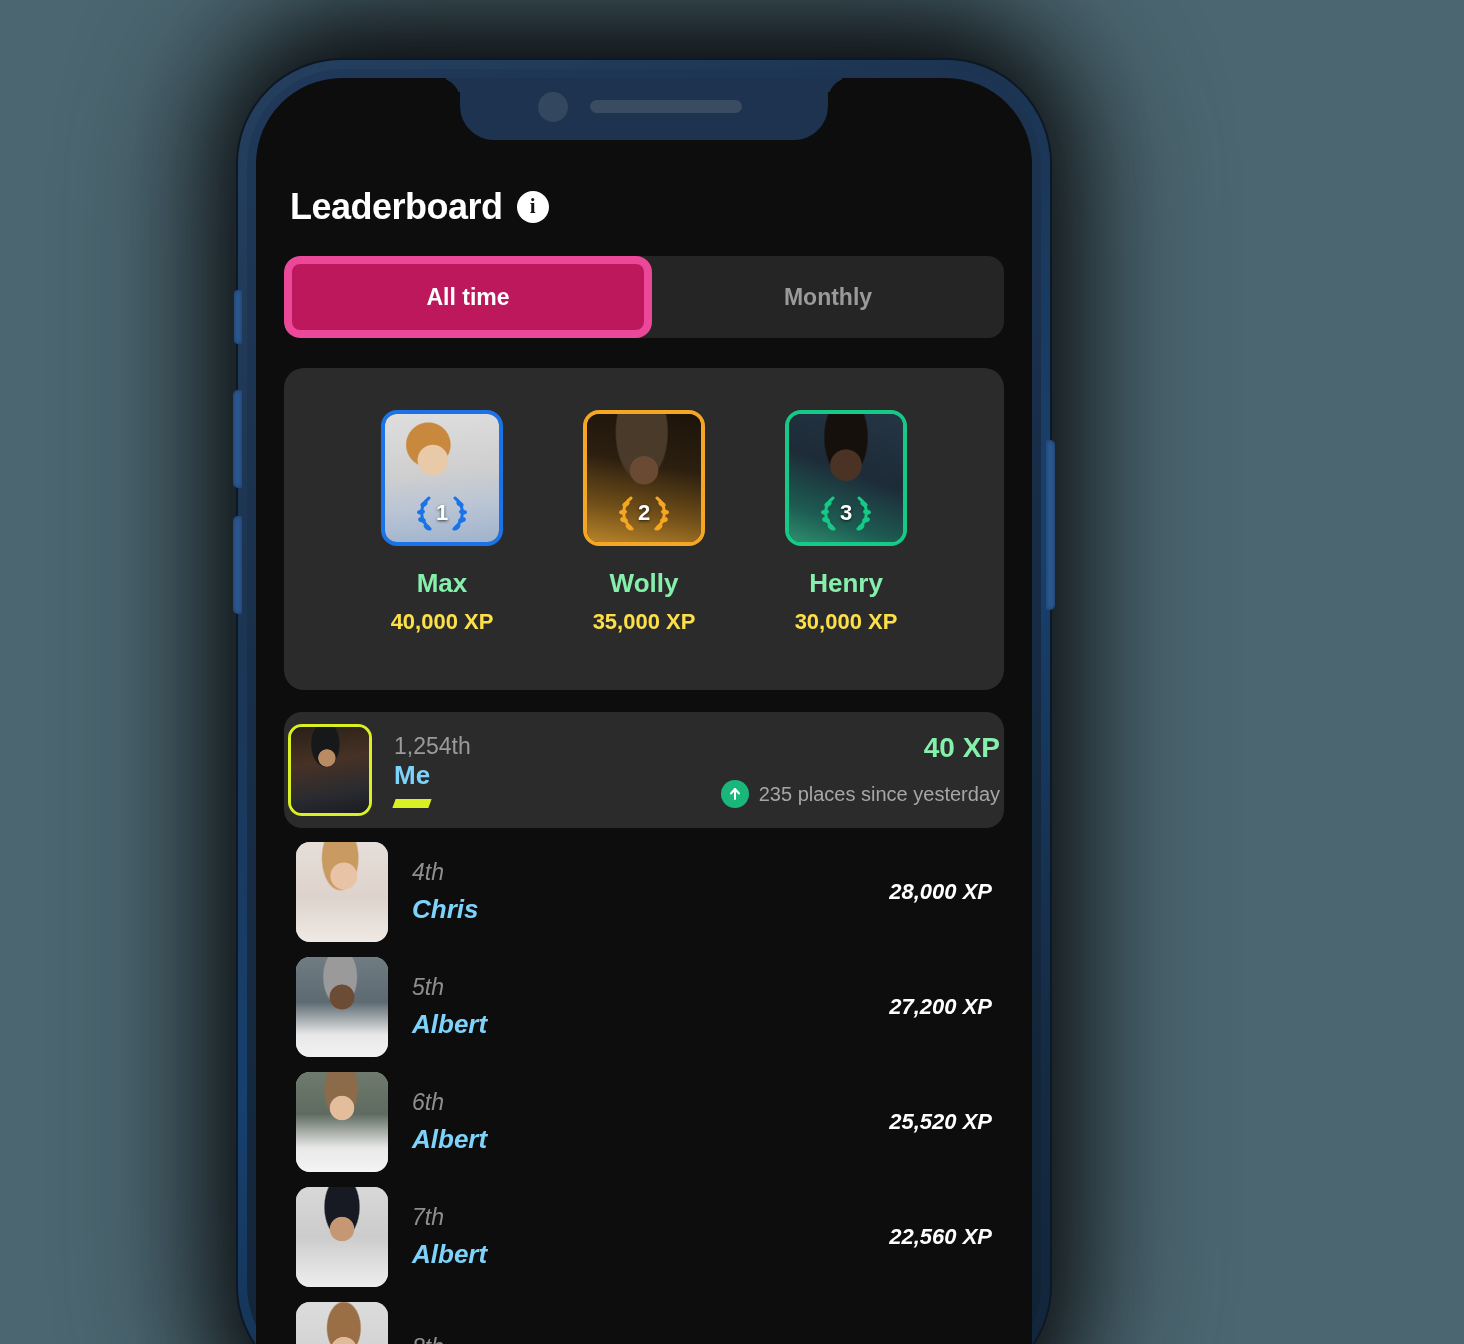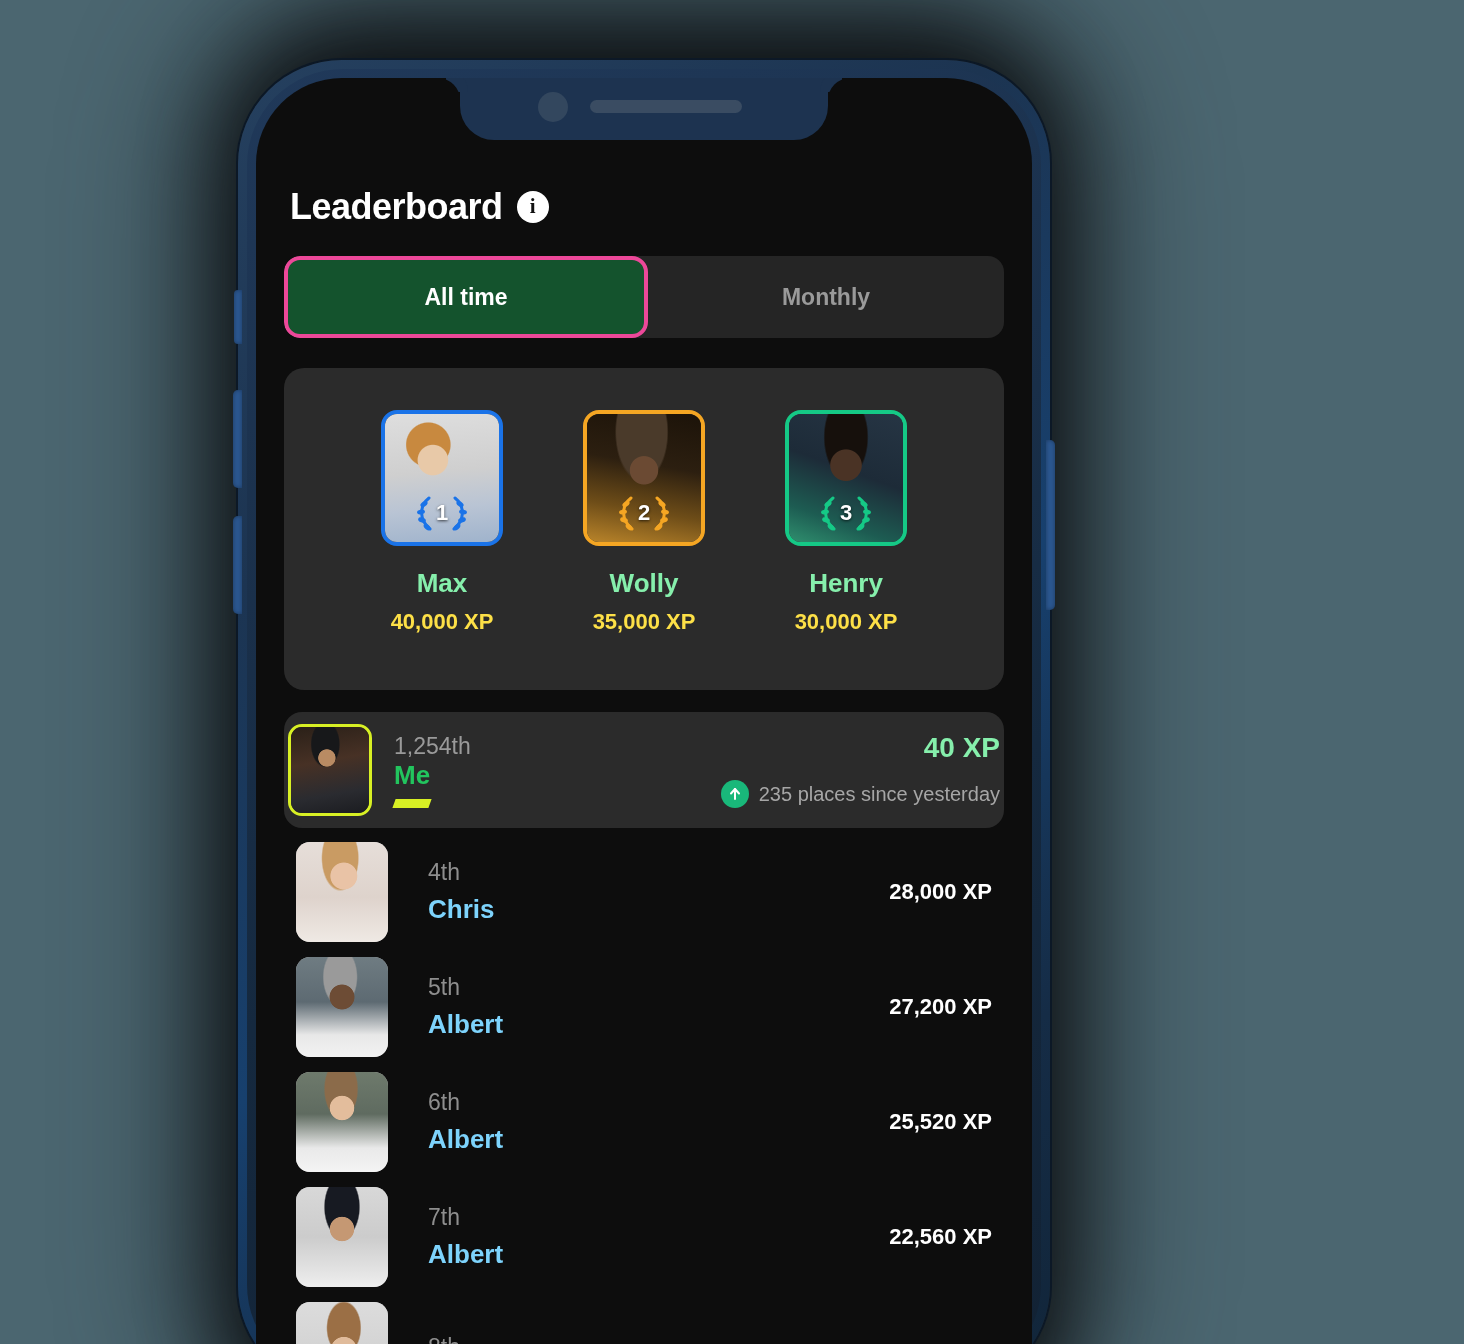--- a/index.html
+++ b/index.html
@@ -109,23 +109,23 @@
     padding:0;
     height:82px;
     overflow:hidden;
   }
   .seg {
     flex:1; display:flex; align-items:center; justify-content:center;
     font-size:23px; font-weight:700; color:#9a9a9a;
     cursor:pointer;
   }
   .seg.active {
-    background:#14532d;
+    background:#be185d;
     color:#ffffff;
-    border:4px solid #ec4899;
+    border:8px solid #ec4899;
     border-radius:16px;
   }
 
   
   .podium {
     margin-top:30px;
     background:#2b2b2b;
     border-radius:20px;
     height:322px;
     display:flex; justify-content:center; align-items:flex-start;
@@ -166,21 +166,21 @@
     padding:0 4px;
     gap:22px;
   }
   .me-avatar {
     width:84px; height:92px; border-radius:14px;
     border:3px solid #d8f024;
     overflow:hidden; position:relative; flex:none;
   }
   .me-info { flex:1; }
   .me-rank { font-size:23px; color:#9a9a9a; font-weight:400; }
-  .me-name { font-size:26px; color:#22c55e; font-weight:700; margin-top:0; }
+  .me-name { font-size:26px; color:#7dd3fc; font-weight:700; margin-top:0; }
   .me-accent {
     width:36px; height:9px; margin-top:8px;
     background:#d8f024;
     transform:skewX(-20deg);
   }
   .me-right { text-align:right; }
   .me-xp { font-size:28px; font-weight:700; color:#86efac; }
   .me-delta {
     margin-top:16px; display:flex; align-items:center; gap:10px;
     justify-content:center;
@@ -191,21 +191,22 @@
     display:flex; align-items:center; justify-content:center; flex:none;
   }
   .me-delta-text { font-size:20px; color:#a6a6a6; }
 
   
   .list { margin-top:6px; }
   .row {
     display:flex; align-items:center;
     height:115px;
     padding:0 12px;
-    gap:40px;
+    gap:24px;
+    font-style:italic;
   }
   .row-avatar {
     width:92px; height:100px; border-radius:14px;
     overflow:hidden; position:relative; flex:none;
     background:#bbb;
   }
   .row-info { flex:1; }
   .row-rank { font-size:23px; color:#8e8e8e; }
   .row-name { font-size:26px; color:#7dd3fc; font-weight:700; margin-top:8px; }
   .row-xp { font-size:22px; font-weight:700; color:#fff; }

